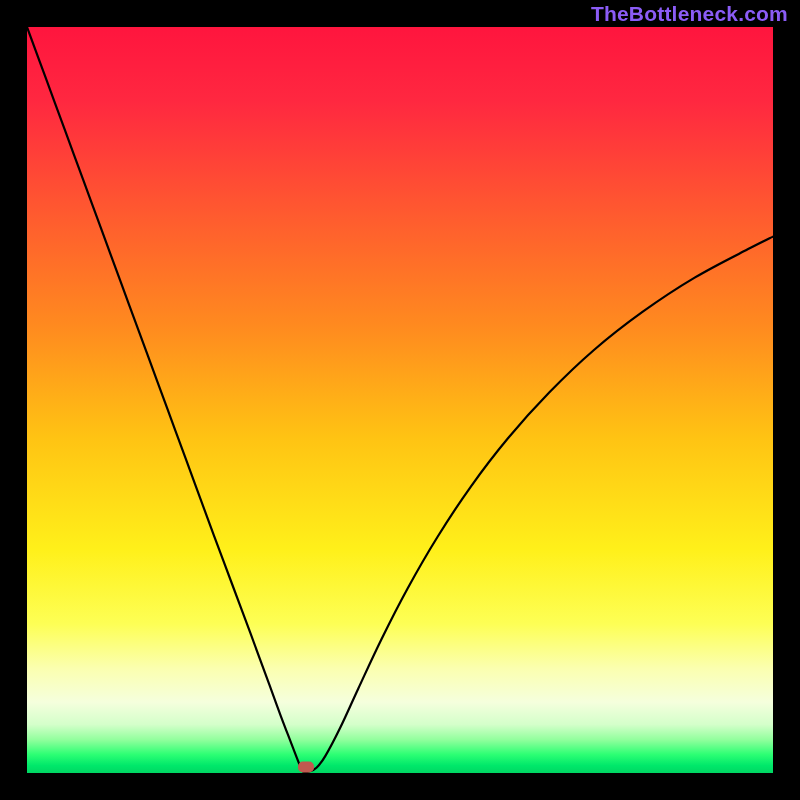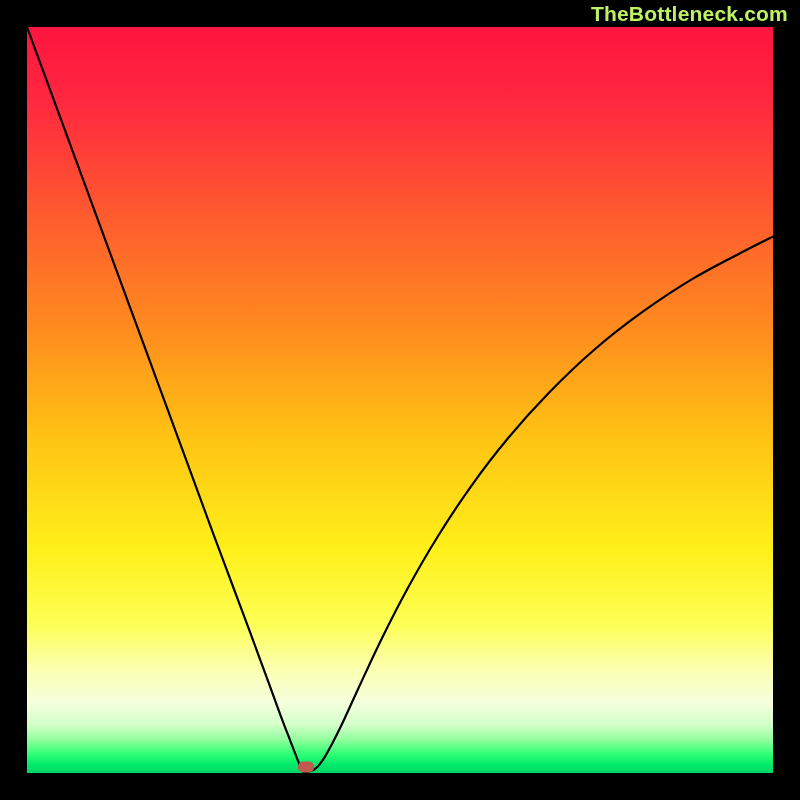--- a/index.html
+++ b/index.html
@@ -47,21 +47,21 @@
     border-radius: 5px;
     transform: translate(-50%, -50%);
   }
   .watermark {
     position: absolute;
     top: 2px;
     right: 12px;
     font-family: Arial, Helvetica, sans-serif;
     font-size: 21px;
     font-weight: 600;
-    color: #bef264;
+    color: #8b5cf6;
     letter-spacing: 0.2px;
   }
 </style>
 </head>
 <body>
 
 <div class="frame">
   <div class="watermark">TheBottleneck.com</div>
   <div class="plot">
     <div class="gradient" id="grad" style="background: linear-gradient(rgb(255, 21, 62) 0%, rgb(255, 40, 64) 10%, rgb(255, 90, 47) 25%, rgb(255, 138, 31) 40%, rgb(255, 195, 19) 55%, rgb(255, 240, 26) 70%, rgb(253, 255, 85) 80%, rgb(251, 255, 176) 86%, rgb(245, 255, 221) 90.5%, rgb(212, 255, 202) 93.5%, rgb(147, 255, 158) 95.5%, rgb(45, 255, 116) 97.5%, rgb(0, 232, 106) 99%, rgb(0, 215, 99) 100%);"></div>

